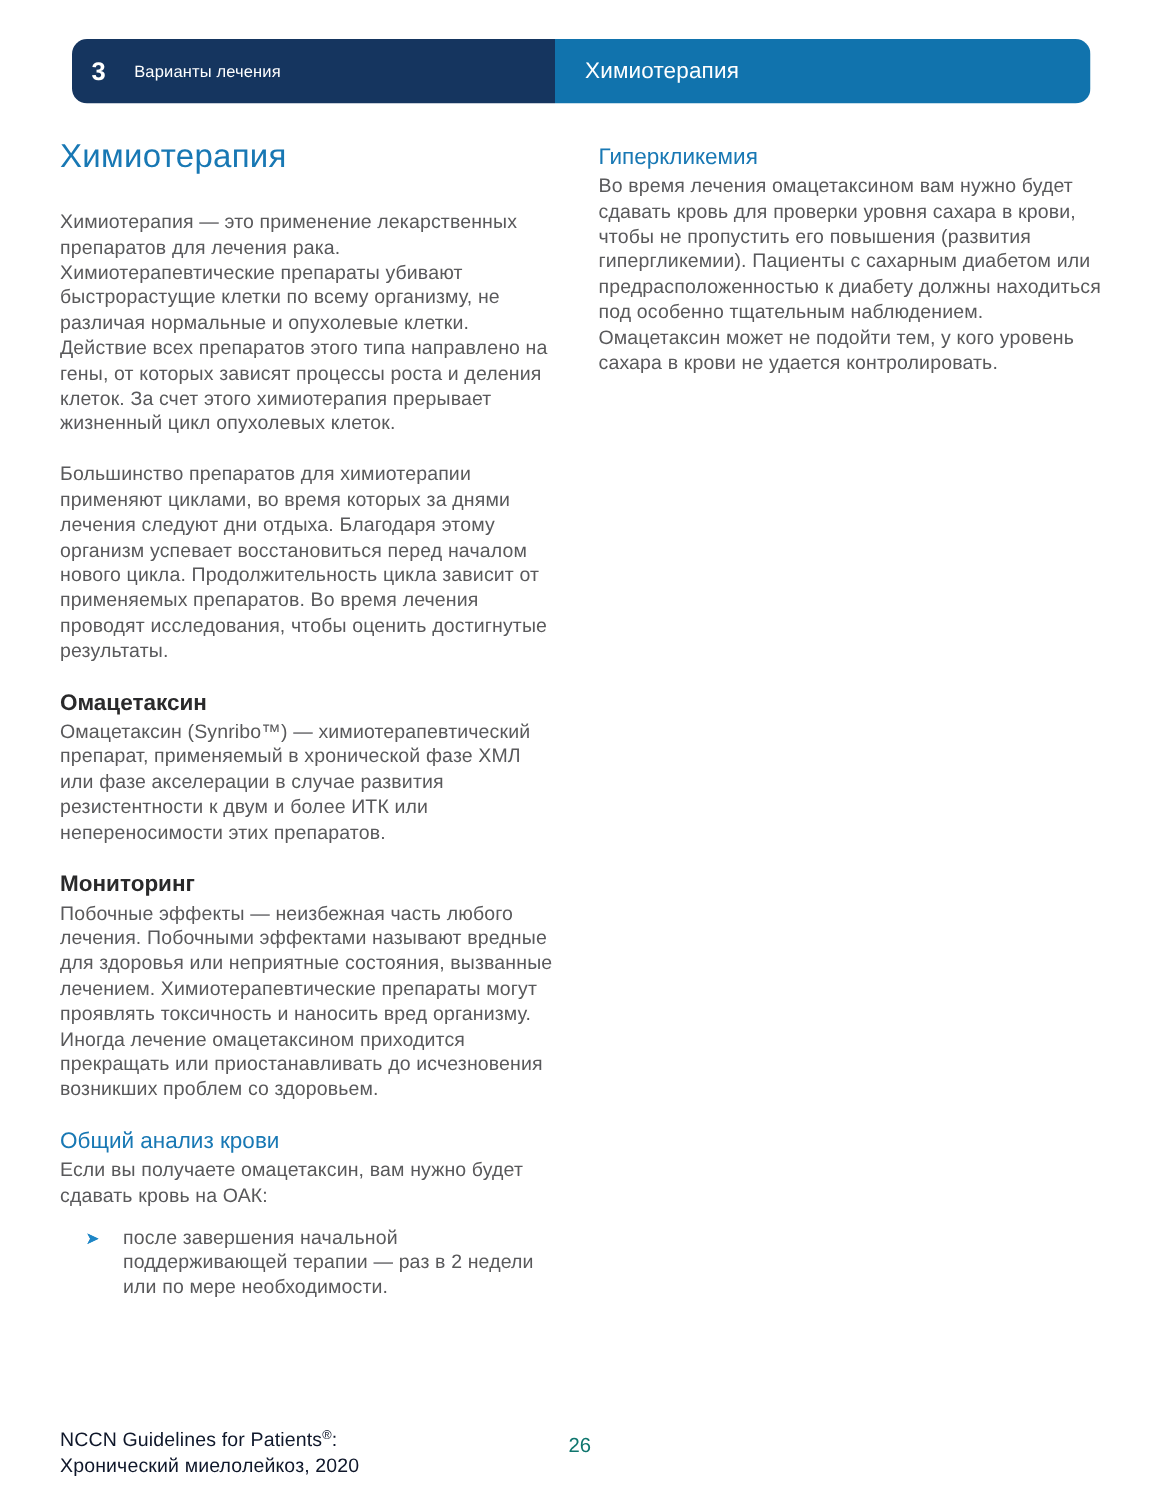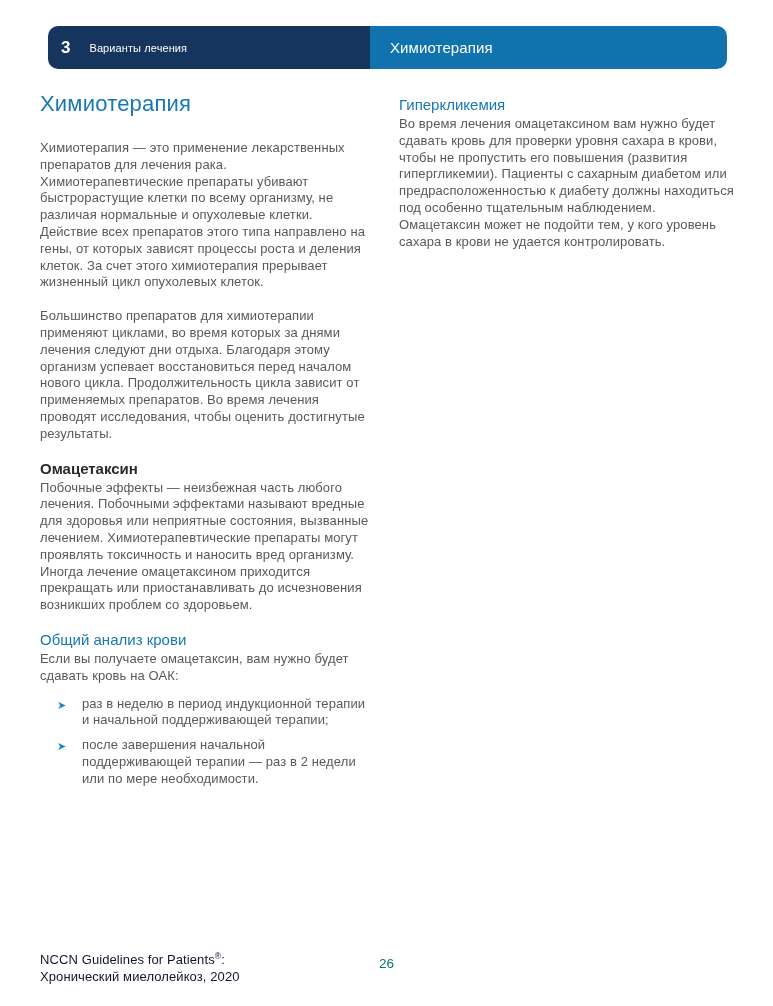--- a/index.html
+++ b/index.html
@@ -98,30 +98,31 @@
 
   <div class="content">
 
     <div class="col-left">
       <h1 class="page-title">Химиотерапия</h1>
 
       <p class="body">Химиотерапия — это применение лекарственных препаратов для лечения рака. Химиотерапевтические препараты убивают быстрорастущие клетки по всему организму, не различая нормальные и опухолевые клетки. Действие всех препаратов этого типа направлено на гены, от которых зависят процессы роста и деления клеток. За счет этого химиотерапия прерывает жизненный цикл опухолевых клеток.</p>
       <p class="body">Большинство препаратов для химиотерапии применяют циклами, во время которых за днями лечения следуют дни отдыха. Благодаря этому организм успевает восстановиться перед началом нового цикла. Продолжительность цикла зависит от применяемых препаратов. Во время лечения проводят исследования, чтобы оценить достигнутые результаты.</p>
 
       <h2 class="section-heading">Омацетаксин</h2>
+      <p class="body">Омацетаксин (Synribo™) — химиотерапевтический препарат, применяемый в хронической фазе ХМЛ или фазе акселерации в случае развития резистентности к двум и более ИТК или непереносимости этих препаратов.</p>
 
+      <h2 class="section-heading">Мониторинг</h2>
       <p class="body tight">Побочные эффекты — неизбежная часть любого лечения. Побочными эффектами называют вредные для здоровья или неприятные состояния, вызванные лечением. Химиотерапевтические препараты могут проявлять токсичность и наносить вред организму. Иногда лечение омацетаксином приходится прекращать или приостанавливать до исчезновения возникших проблем со здоровьем.</p>
 
       <h3 class="sub-heading">Общий анализ крови</h3>
       <p class="body tight">Если вы получаете омацетаксин, вам нужно будет сдавать кровь на ОАК:</p>
 
       <ul class="bullet-list">
         <li>
           <span class="arrow">➤</span>
-          <span>раз в неделю в период индукционной терапии и начальной поддерживающей терапии;</span>
         </li>
         <li>
           <span class="arrow">➤</span>
           <span>после завершения начальной поддерживающей терапии — раз в 2 недели или по мере необходимости.</span>
         </li>
       </ul>
     </div>
 
     <div class="col-right">
       <h3 class="sub-heading">Гиперкликемия</h3>

